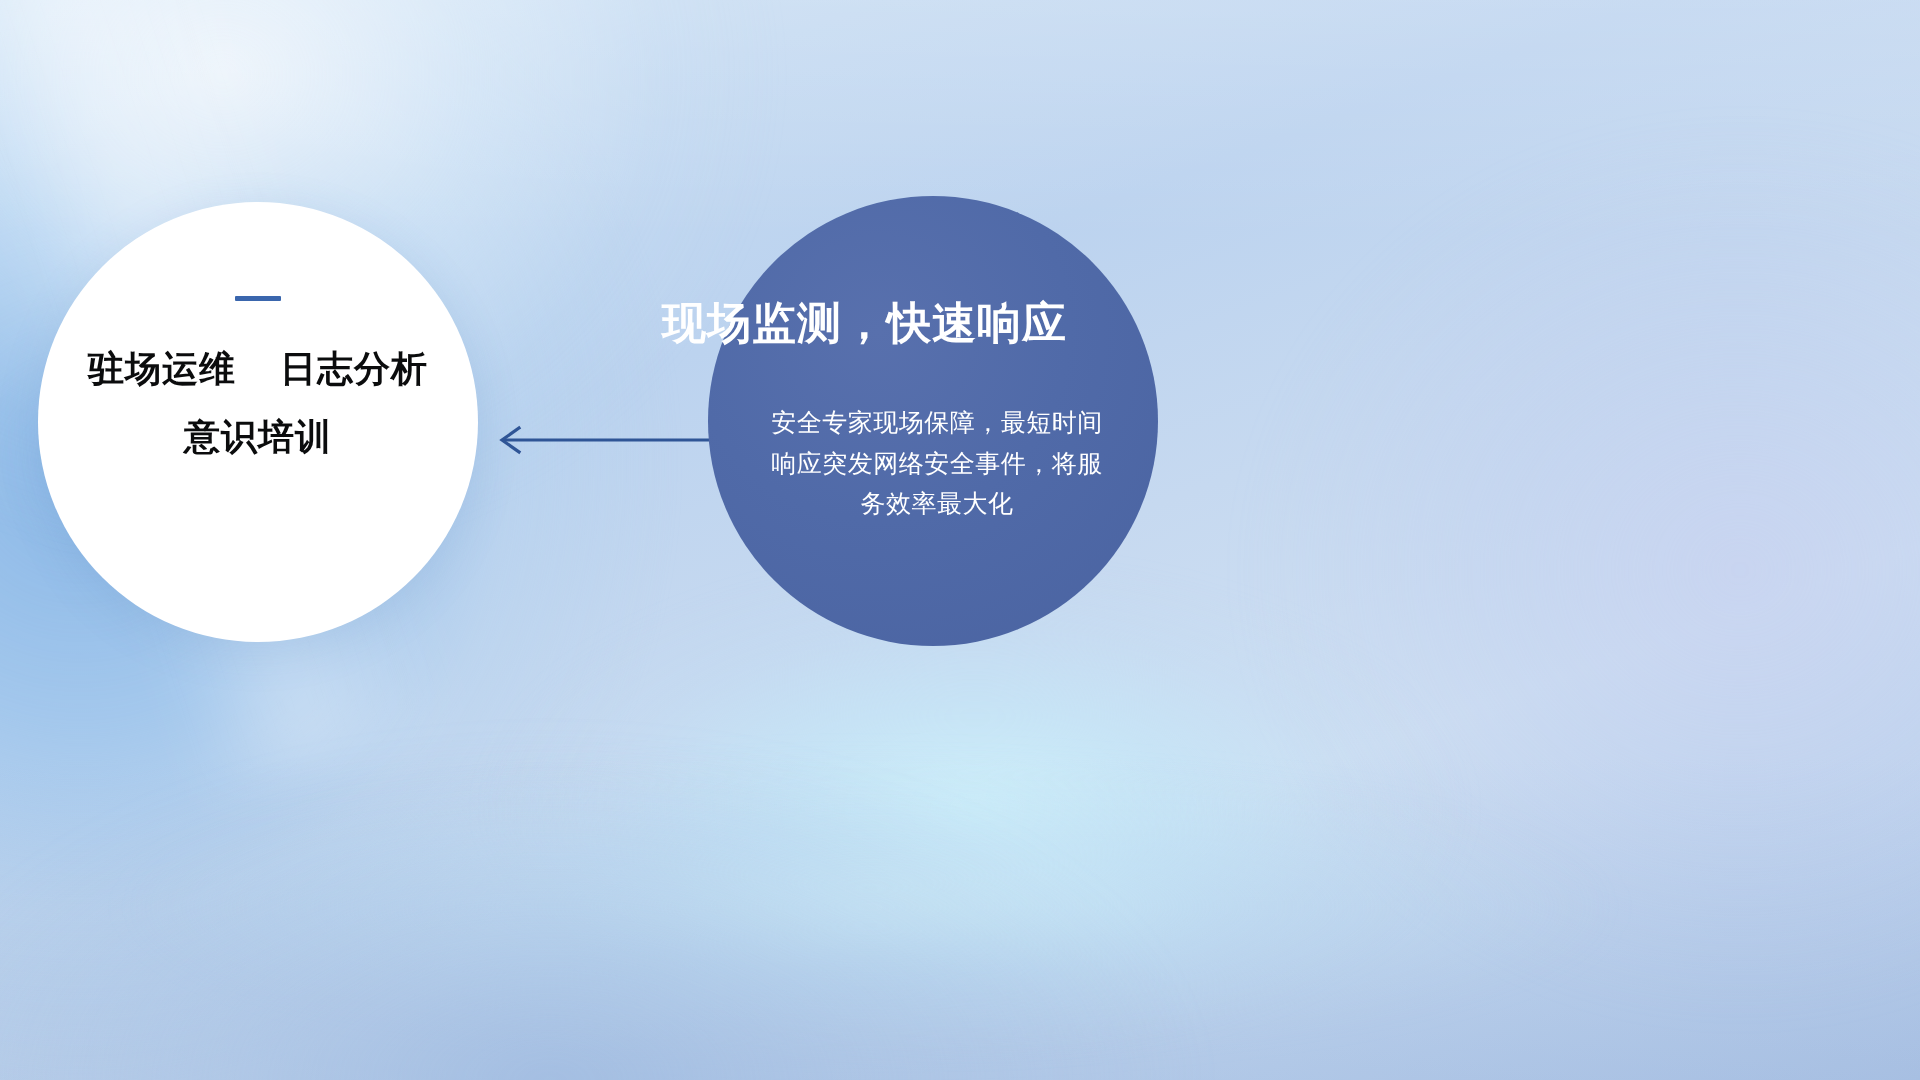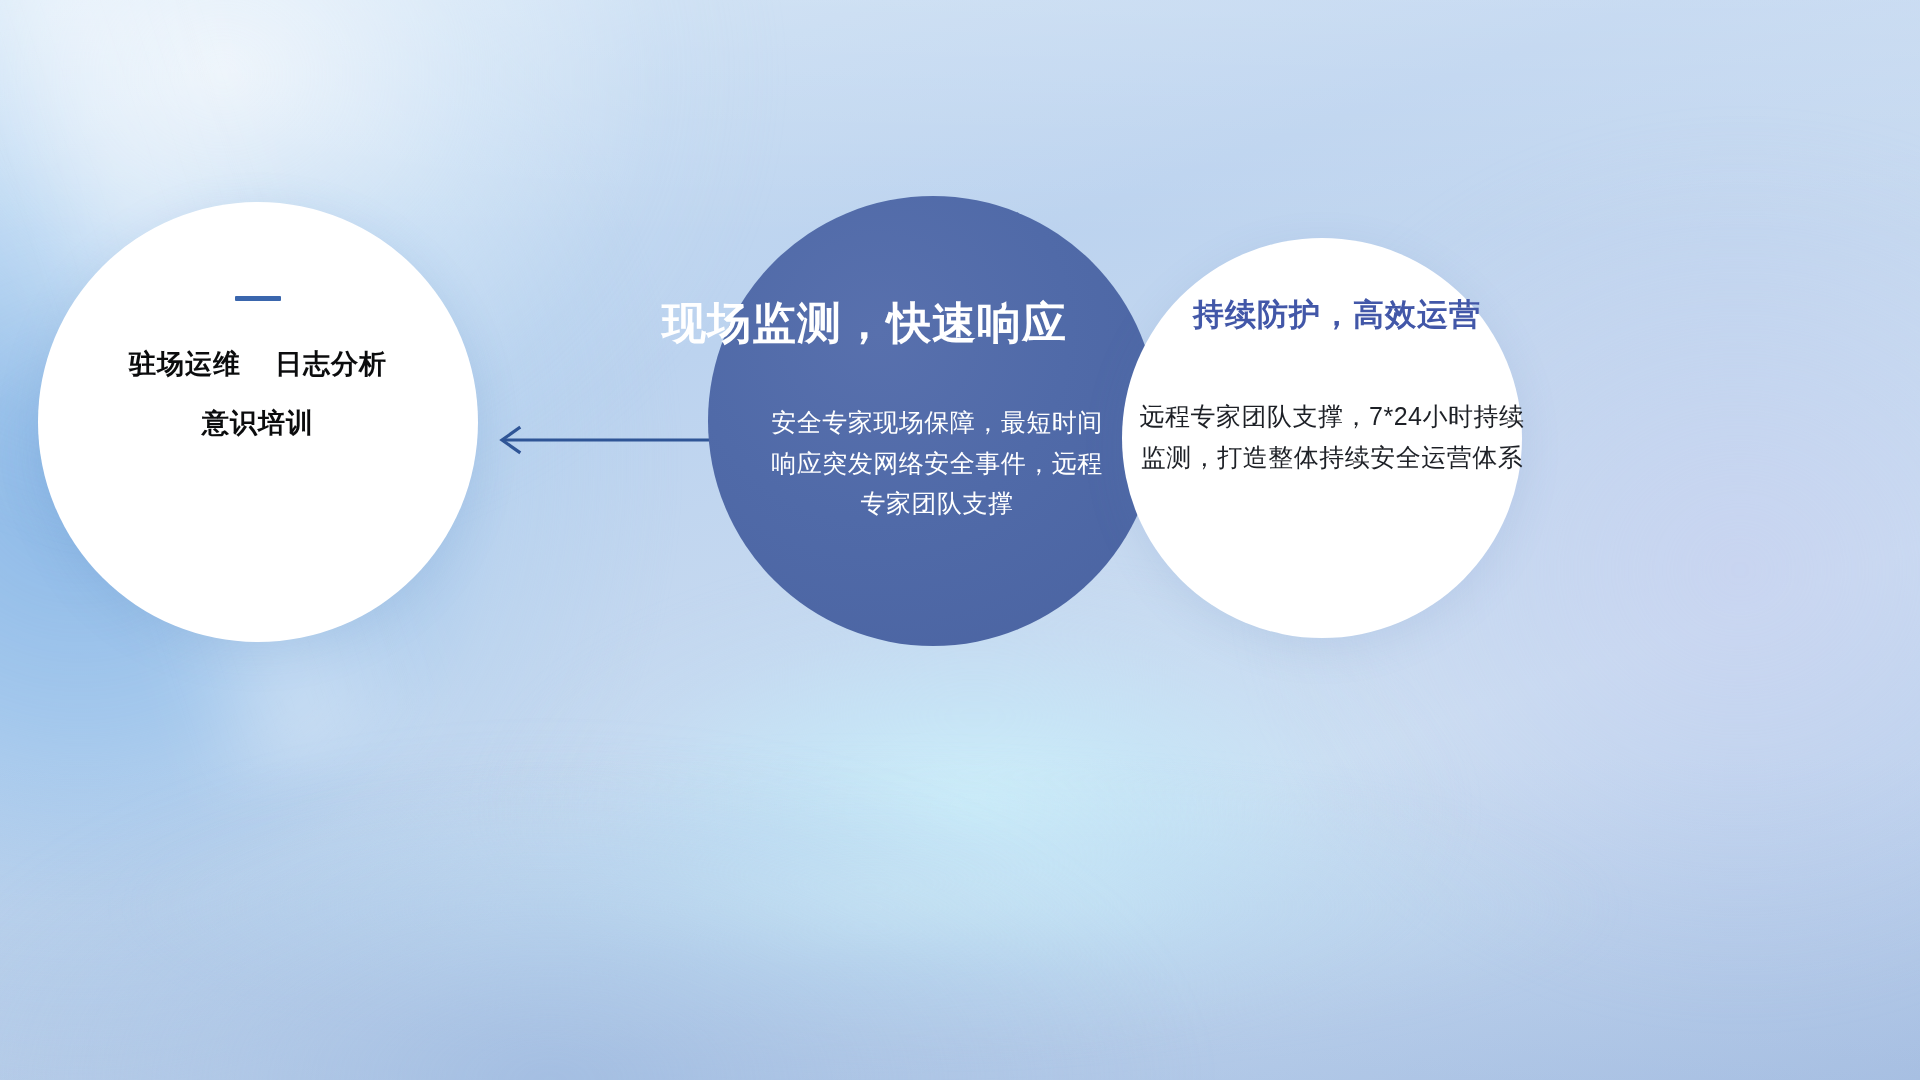--- a/index.html
+++ b/index.html
@@ -131,21 +131,21 @@
     left: 0; right: 0; top: 94px;
     text-align: center;
   }
   .dash {
     width: 46px; height: 5px;
     background: #3a66ad;
     margin: 0 auto 50px auto;
     border-radius: 1px;
   }
   .left-line {
-    font-size: 27px;
+    font-size: 36px;
     font-weight: bold;
     color: #0b0c0d;
     letter-spacing: 1px;
     line-height: 1.0;
     margin-bottom: 32px;
     white-space: pre;
   }
   .left-line:last-child { margin-bottom: 12px; }
 
   .circle-mid {
@@ -238,21 +238,17 @@
   <div class="circle circle-left">
     <div class="inner">
       <div class="dash"></div>
       <div class="left-line">驻场运维    日志分析</div>
       <div class="left-line">意识培训</div>
     </div>
   </div>
 
   <div class="circle circle-mid">
     <div class="mid-title">现场监测，快速响应</div>
-    <div class="mid-body">安全专家现场保障，最短时间响应突发网络安全事件，远程专家团队支撑</div>
+    <div class="mid-body">安全专家现场保障，最短时间响应突发网络安全事件，将服务效率最大化</div>
   </div>
 
-  <div class="circle circle-right">
-    <div class="right-title">持续防护，高效运营</div>
-    <div class="right-body">远程专家团队支撑，7*24小时持续监测，打造整体持续安全运营体系</div>
-  </div>
 
 </div>
 
 </body></html>

